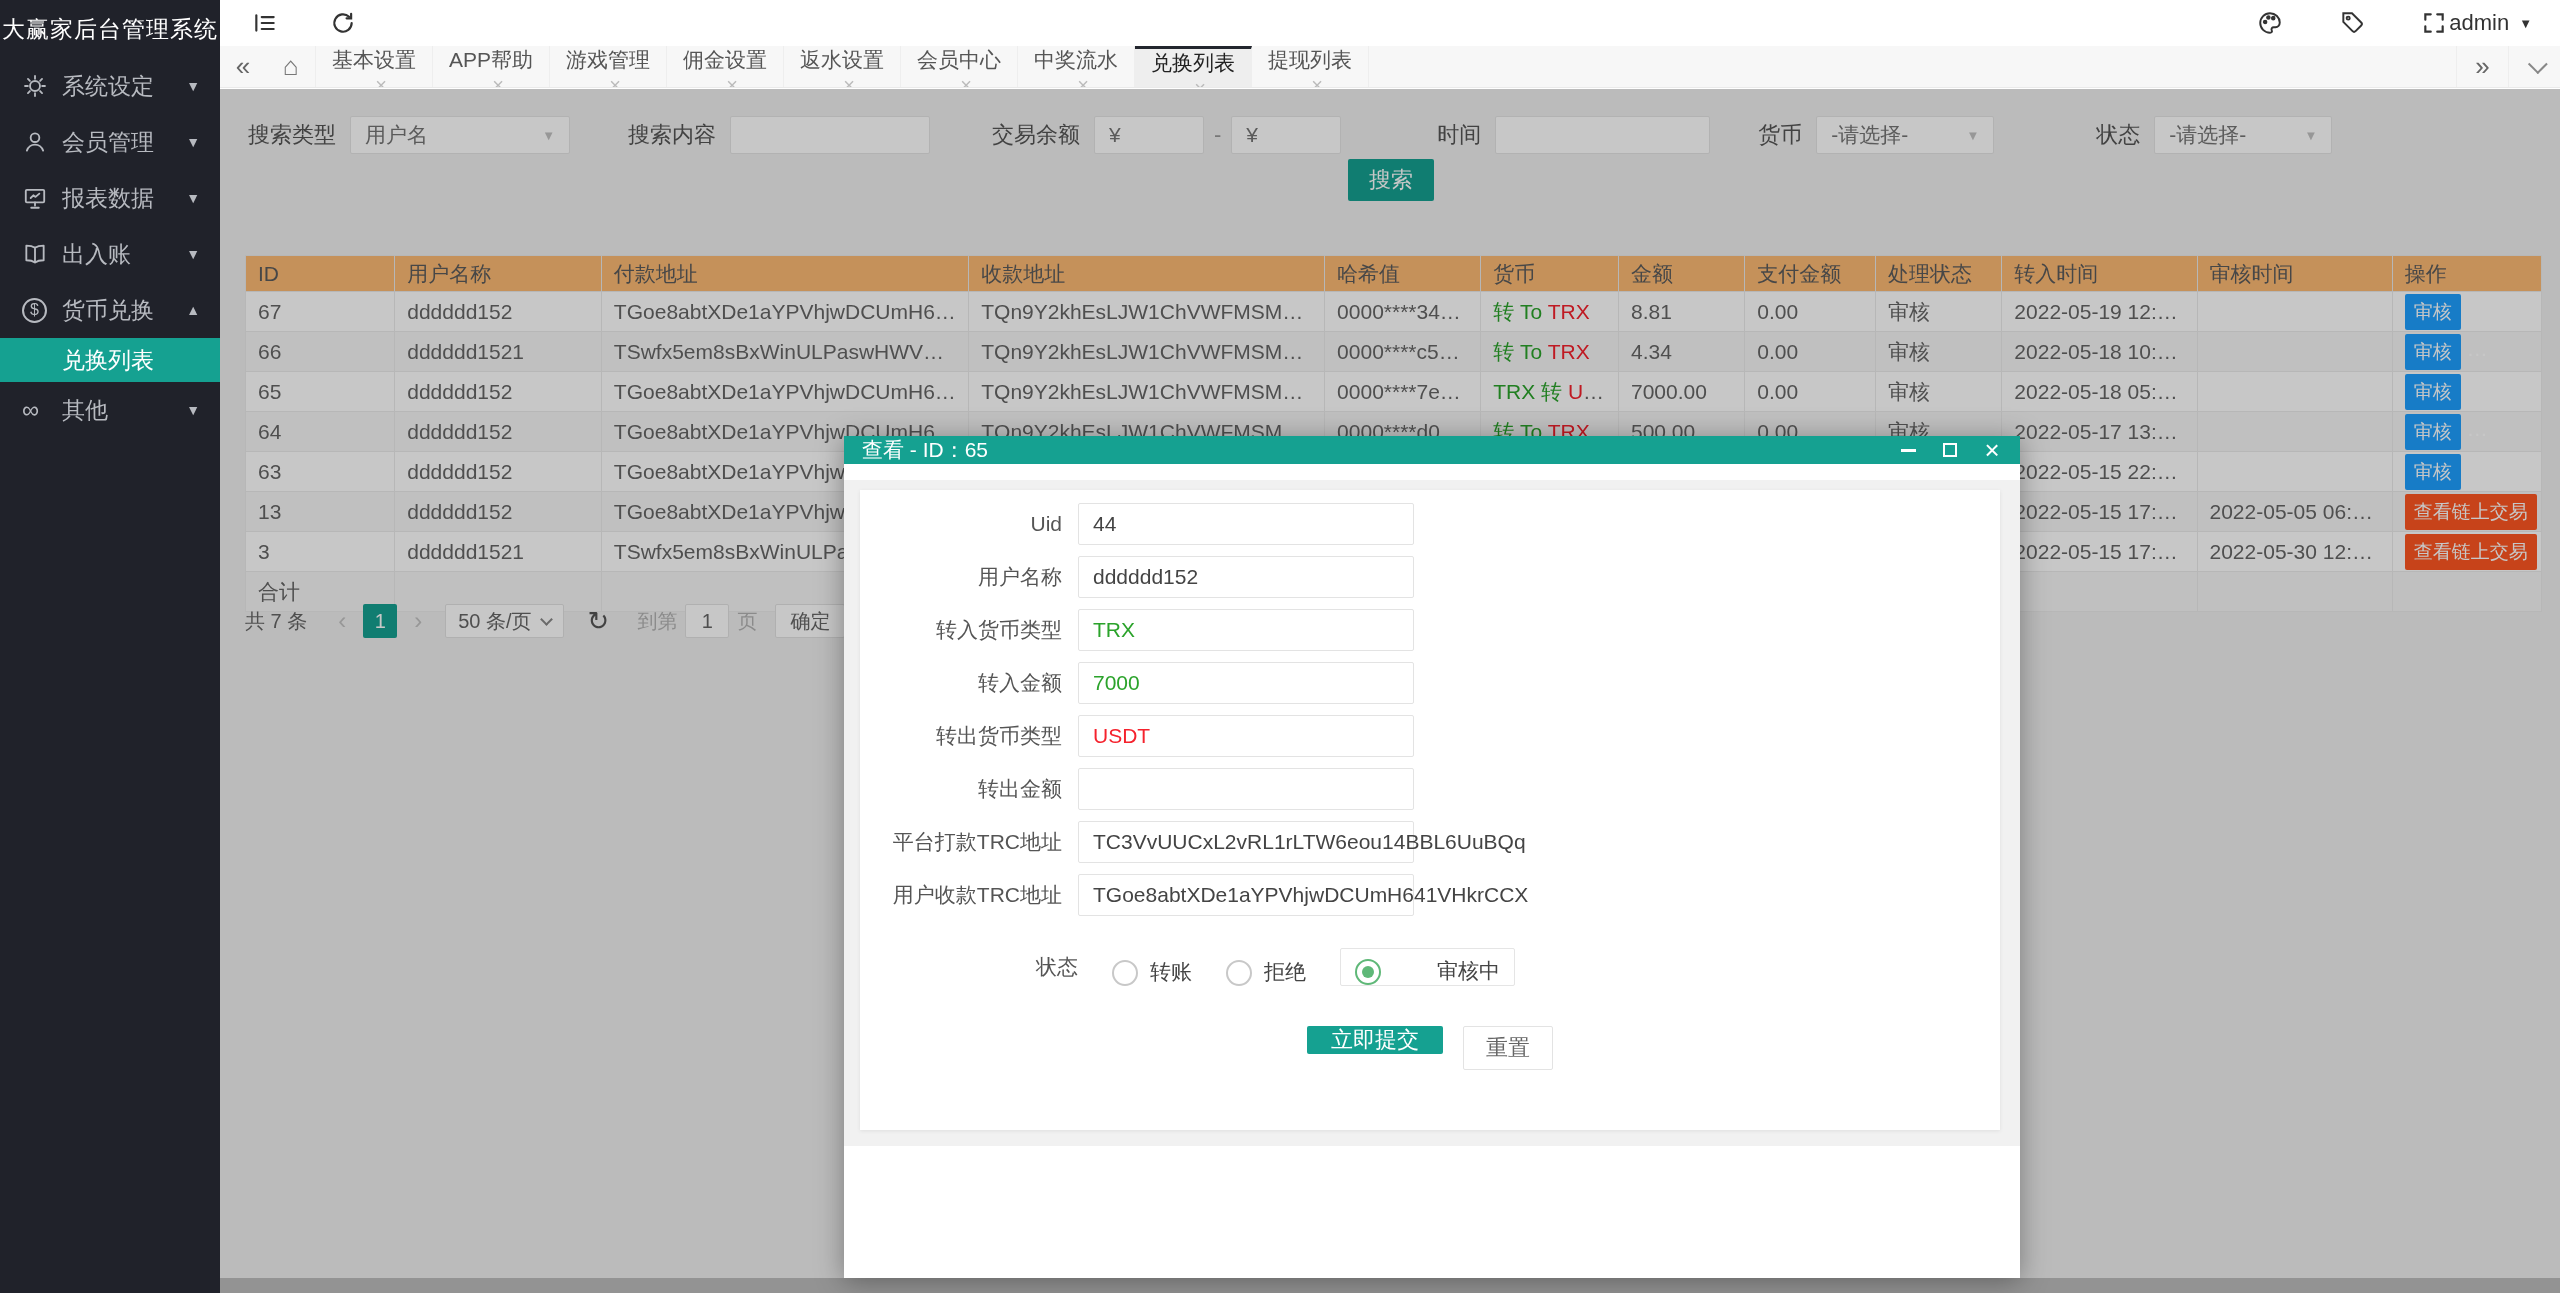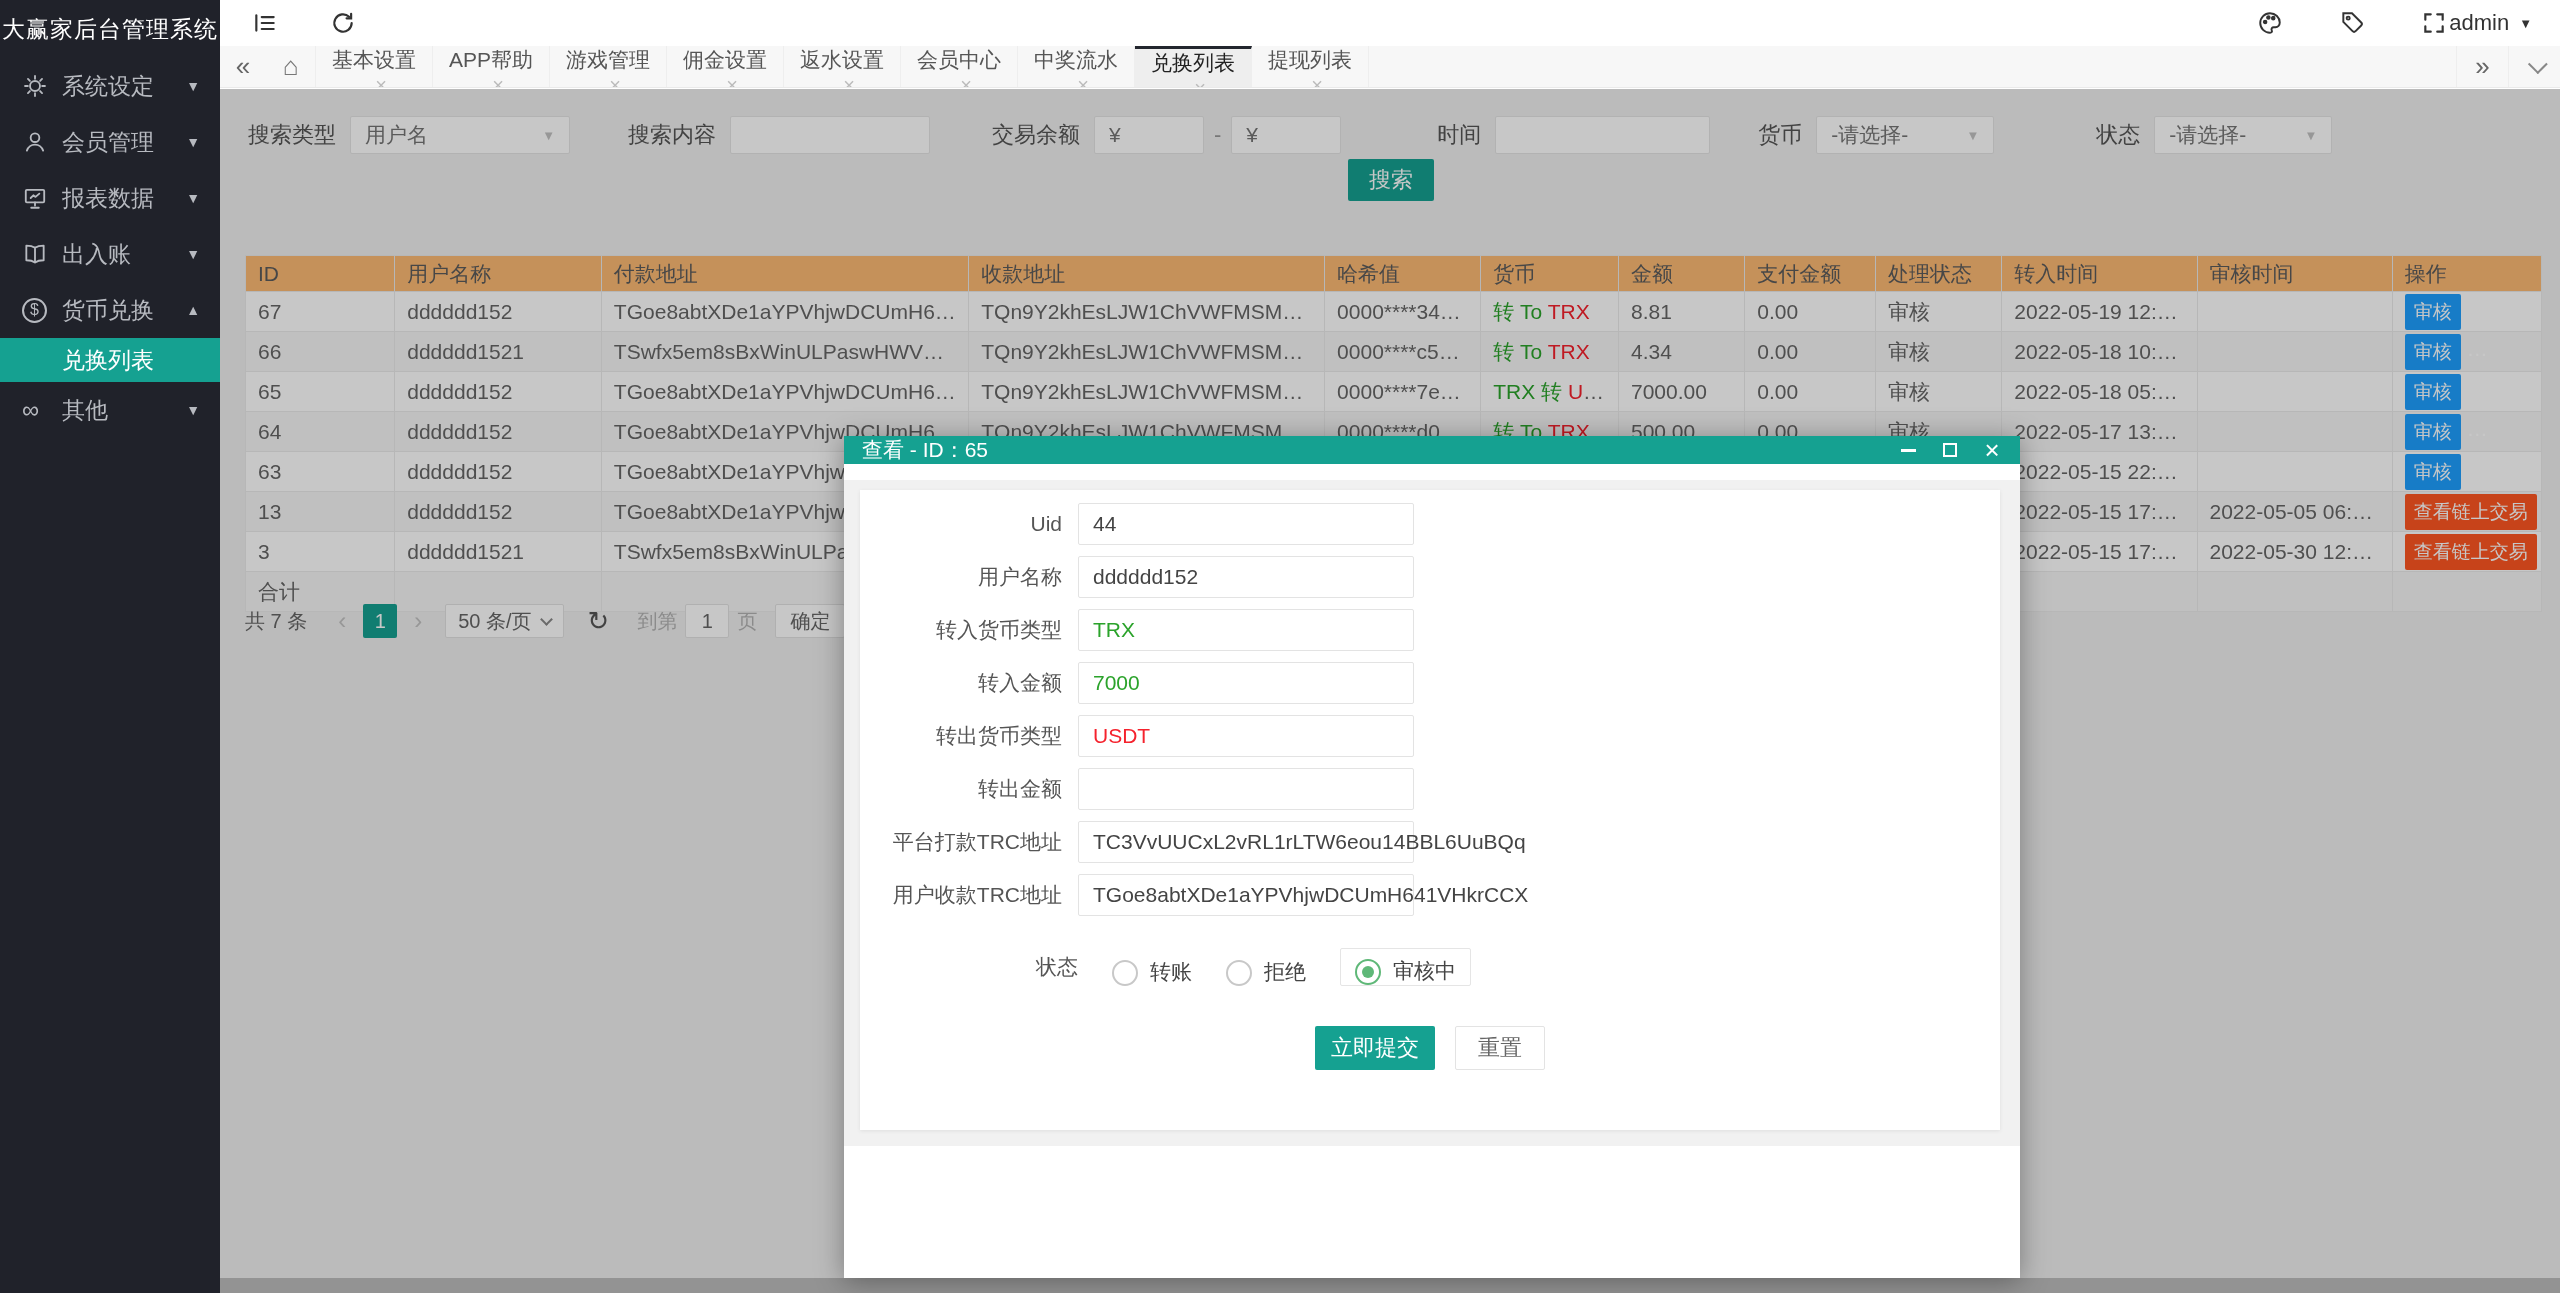--- a/index.html
+++ b/index.html
@@ -38,21 +38,21 @@
   .tab.active { background:#eee; border-top:3px solid #23262E; color:#222; }
   .tabbar-right { display:flex; }
   .tab-more { width:52px; display:flex; align-items:center; justify-content:center; font-size:26px; color:#666; border-left:1px solid #eee; cursor:pointer; }
   .chev-down { width:14px; height:14px; border-right:2px solid #888; border-bottom:2px solid #888; transform:rotate(45deg) translateY(-4px); }
 
   
   .content { position:absolute; left:220px; top:89px; right:0; bottom:0; background:#f0f0f0; }
   .filters { position:absolute; top:27px; left:28px; right:20px; display:flex; align-items:center; font-size:22px; color:#555; }
   .f-lbl { white-space:nowrap; }
   .inp, .sel { background:#fff; border:1px solid #e5e5e5; border-radius:2px; height:38px; display:flex; align-items:center; padding:0 14px; color:#757575; font-size:21px; }
-  .sel { justify-content:space-between; }
+  .sel { justify-content:space-between;gap:44px; }
   .sel .caret { font-size:13px; color:#c2c2c2; margin-left:8px; }
   .search-btn { position:absolute; top:70px; left:1128px; width:86px; height:42px; background:#15A191; color:#fff; font-size:22px; display:flex; align-items:center; justify-content:center; border-radius:2px; cursor:pointer; }
 
   
   table.grid { position:absolute; left:25px; top:166px; width:2297px; border-collapse:collapse; table-layout:fixed; background:#fff; }
   table.grid th, table.grid td { border:1px solid #ebebeb; font-weight:normal; text-align:left; padding:0 12px; overflow:hidden; white-space:nowrap; text-overflow:ellipsis; font-size:21px; }
   table.grid th { height:36px; background:#fdba74; color:#5c5c5c; }
   table.grid td { height:40px; color:#666; }
   tr.stripe td { background:#f7f7f7; }
   .cur-green { color:#2BA32B; }
@@ -90,21 +90,21 @@
   .form-lbl { width:218px; text-align:right; padding-right:16px; font-size:21px; color:#555; line-height:1.35; }
   .form-inp { width:336px; height:42px; border:1px solid #e3e3e3; border-radius:2px; display:flex; align-items:center; padding:0 14px; font-size:21px; color:#444; background:#fff; }
   .val-green { color:#2BA32B; }
   .val-red { color:#F5222D; }
   .status-row { display:flex; align-items:center; margin-top:32px; }
   .radio { display:flex; align-items:flex-end; margin-left:34px; font-size:21px; color:#444; cursor:pointer; }
   .radio .rb { width:26px; height:26px; border:2px solid #c8c8c8; border-radius:50%; margin-right:12px; background:#fff; display:flex; align-items:center; justify-content:center; }
   .radio.sel .rb { border-color:#5FB878; }
   .radio.sel .rb::after { content:""; width:12px; height:12px; border-radius:50%; background:#5FB878; }
   .modal-btns { display:flex; justify-content:center; margin-top:40px; }
-  .btn-submit { height:44px; padding:0 16px; background:#15A191; color:#fff; font-size:22px; display:flex; align-items:center; border-radius:2px; cursor:pointer; }
+  .btn-submit { height:28px; padding:0 24px; background:#15A191; color:#fff; font-size:22px; display:flex; align-items:center; border-radius:2px; cursor:pointer; }
   .btn-reset { height:44px; padding:0 22px; background:#fff; border:1px solid #e3e3e3; color:#666; font-size:22px; display:flex; align-items:center; border-radius:2px; margin-left:20px; cursor:pointer; }
 </style>
 </head>
 <body>
 
 <div id="app">
 
   <div class="sidebar">
     <div class="logo">大赢家后台管理系统</div>
     <div id="menu">

